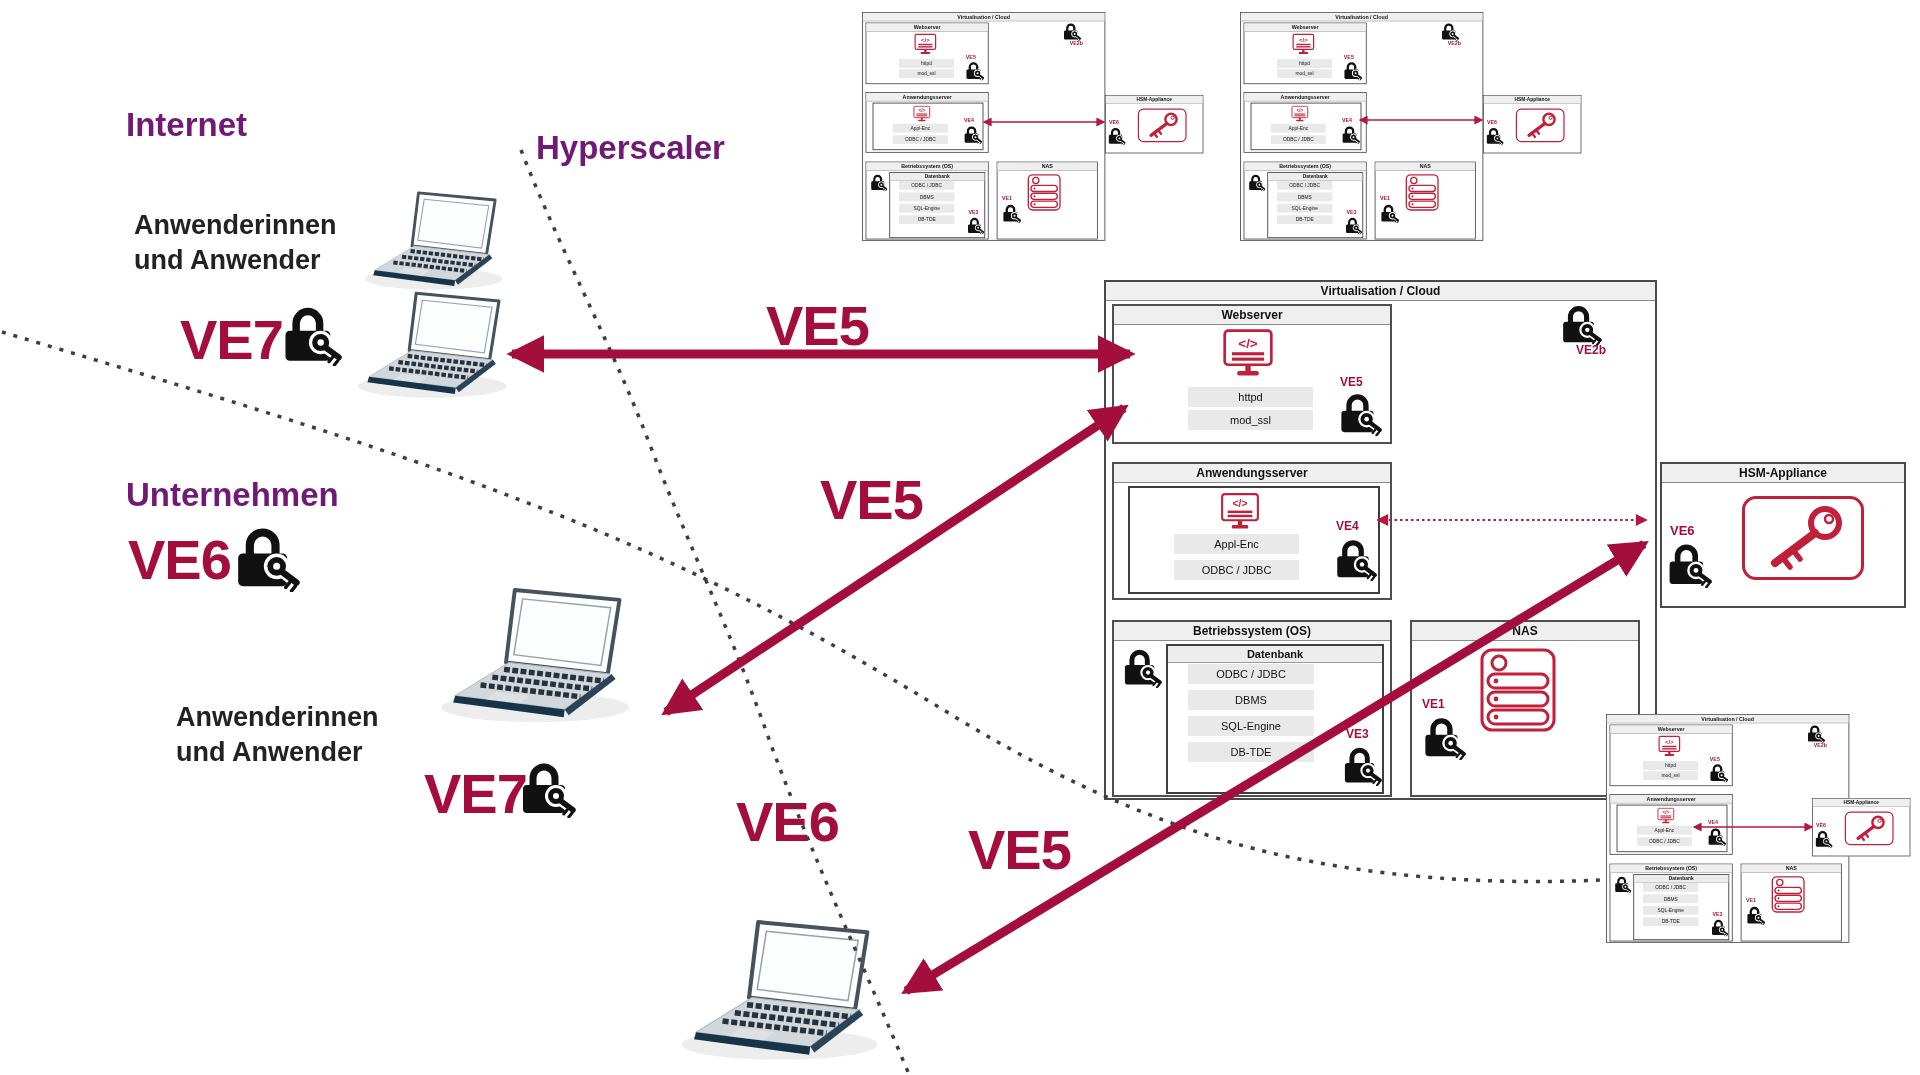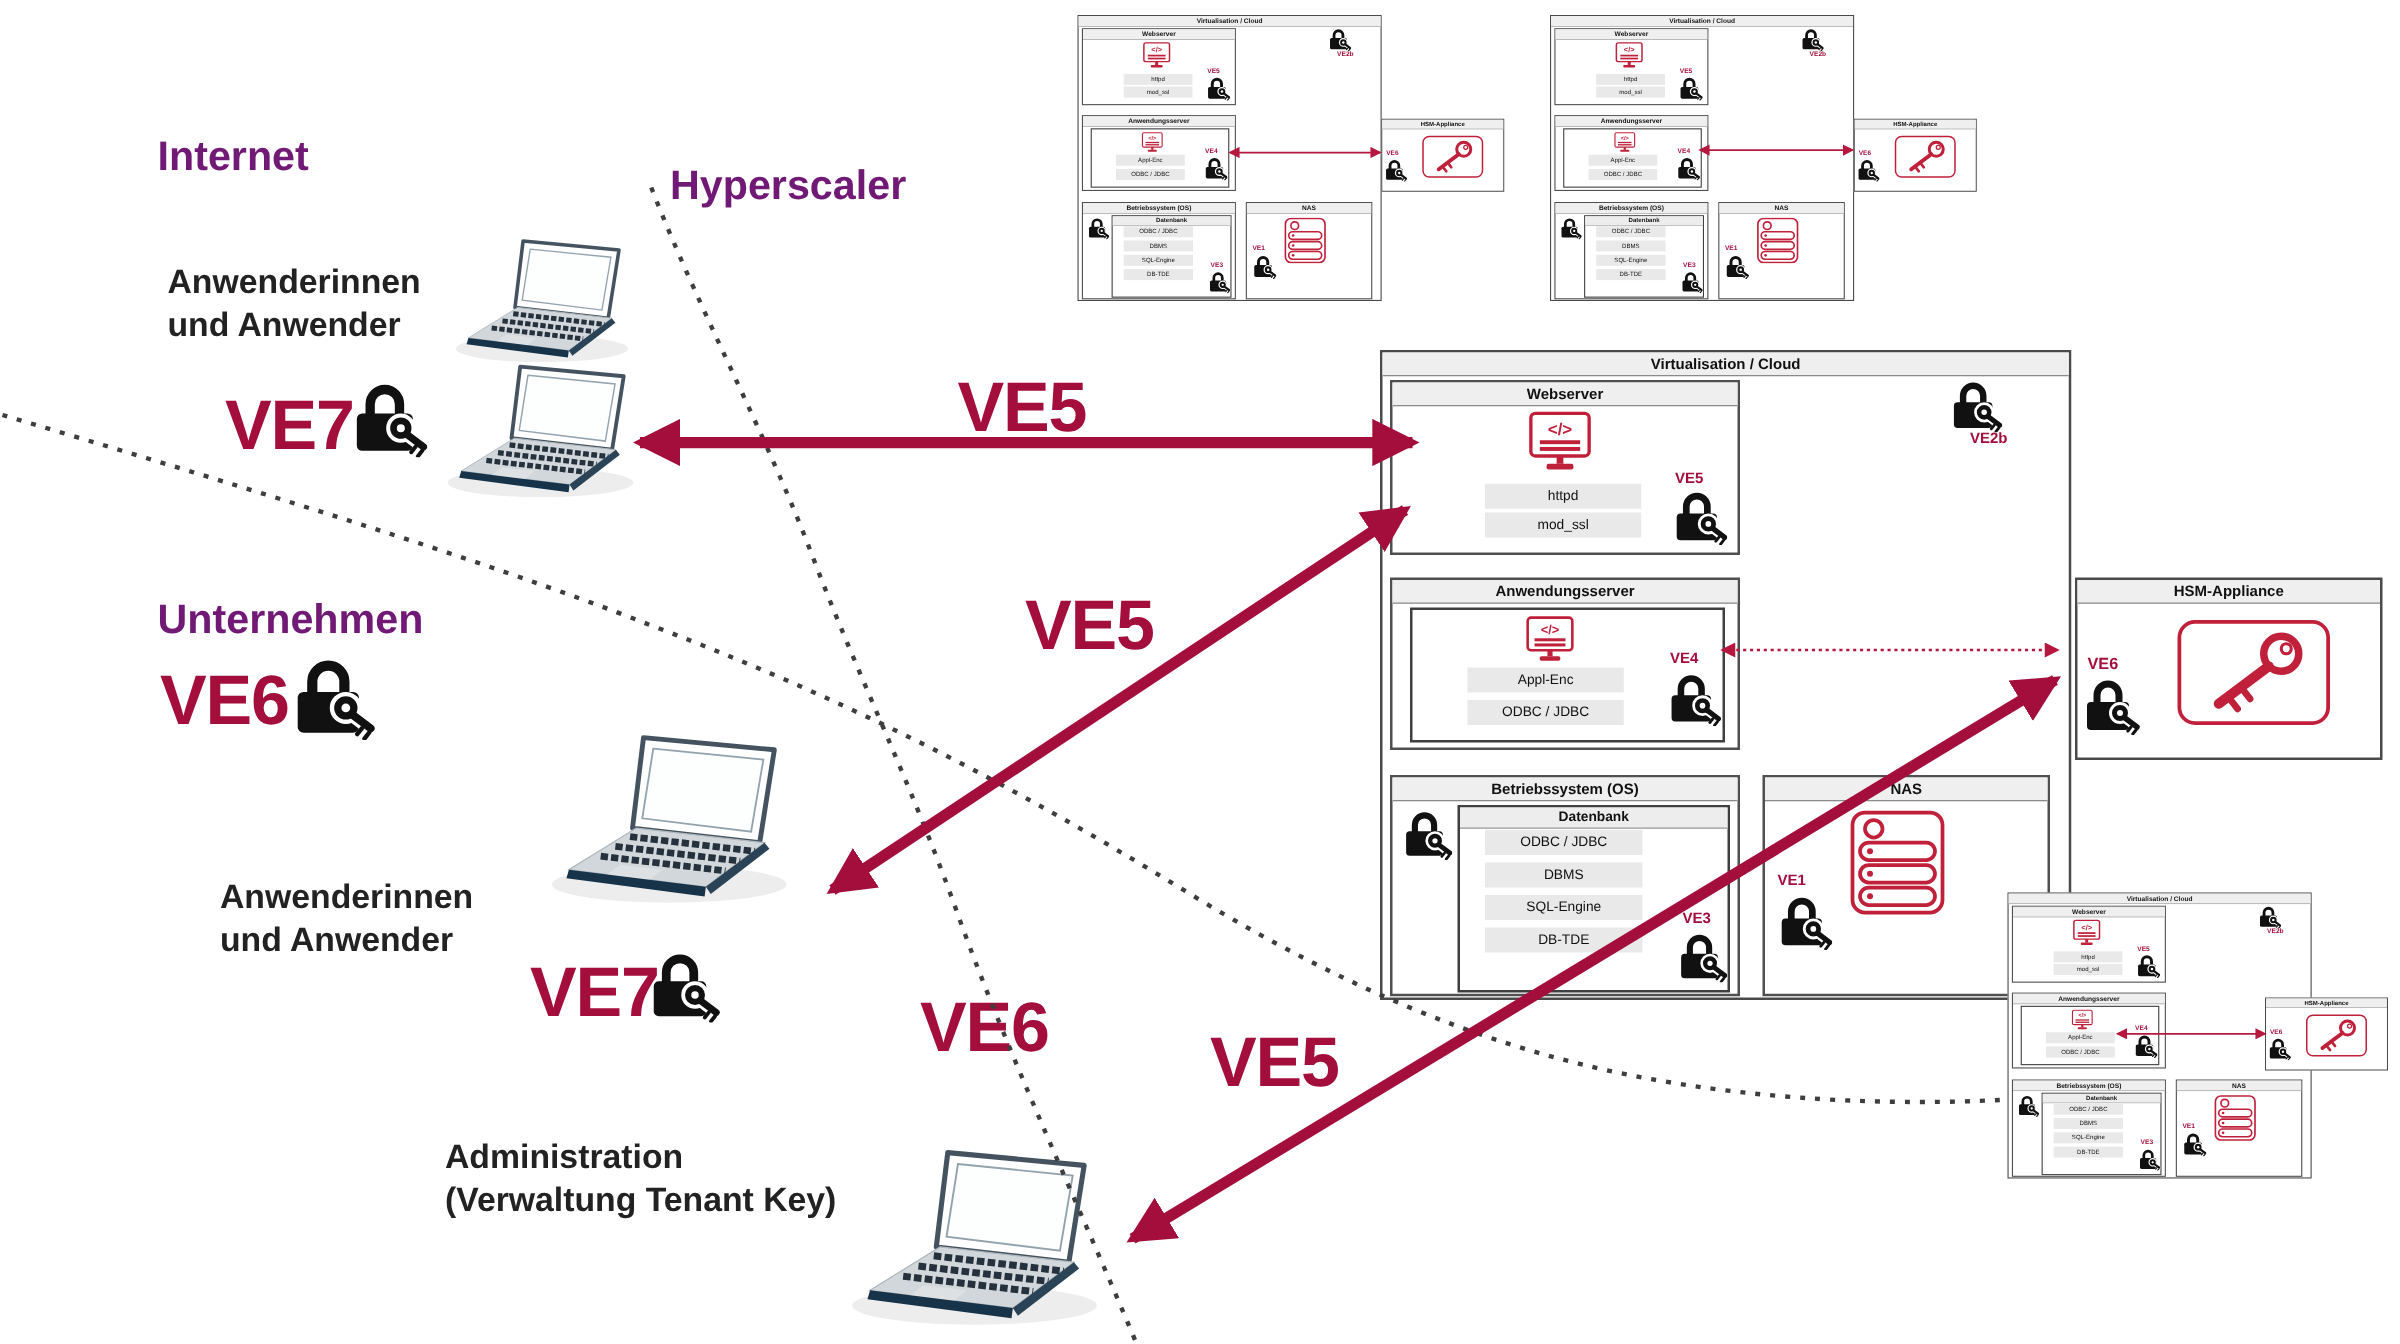--- a/index.html
+++ b/index.html
@@ -93,21 +93,20 @@
 </svg>
 
 <div id="stage">
 
   <div class="zone-h" style="left:126px;top:104px">Internet</div>
   <div class="zone-h" style="left:536px;top:86px"><br><span>Hyperscaler</span></div>
   <div class="zone-h" style="left:126px;top:474px">Unternehmen</div>
 
   <div class="zone-t" style="left:134px;top:208px"><span>Anwenderinnen</span><br><span>und Anwender</span></div>
   <div class="zone-t" style="left:176px;top:700px"><span>Anwenderinnen</span><br><span>und Anwender</span></div>
-  <div class="zone-t" style="left:356px;top:908px"><span>Administration</span><br><span>(Verwaltung Tenant Key)</span></div>
 
   <div class="ve-big" style="left:180px;top:312px">VE7</div>
   <svg class="lockkey-big" style="left:278px;top:302px" width="64" height="64" viewBox="0 0 60 60">
       <use href="#lockkey"></use>
     </svg>
 
   <div class="ve-big" style="left:128px;top:532px">VE6</div>
   <svg class="lockkey-big" style="left:230px;top:522px" width="70" height="70" viewBox="0 0 60 60">
       <use href="#lockkey"></use>
     </svg>

